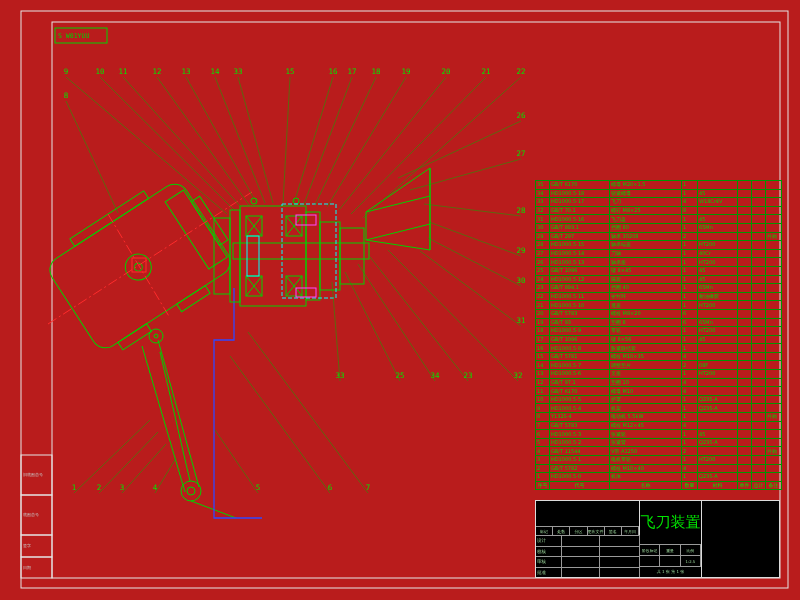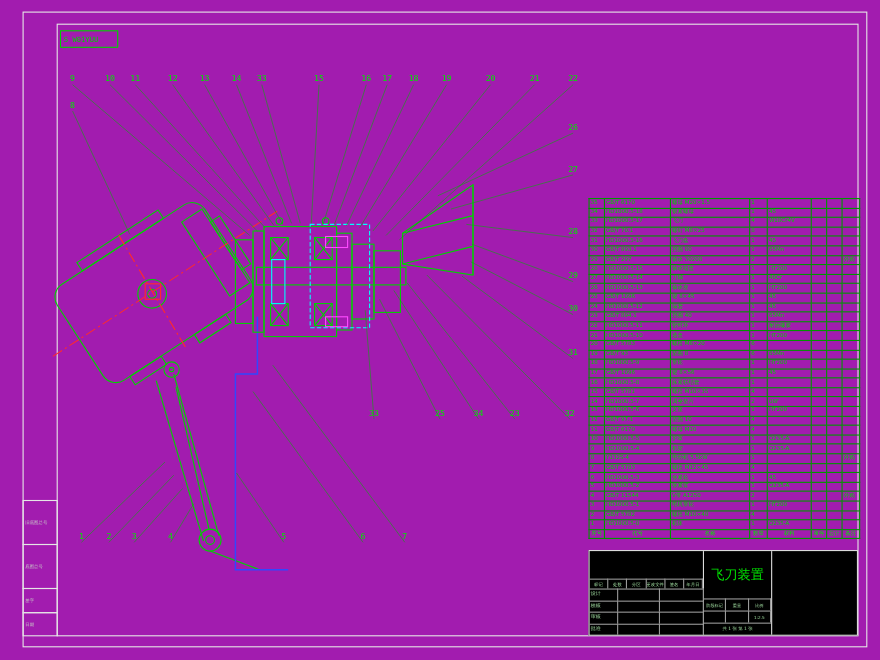--- a/index.html
+++ b/index.html
@@ -1,17 +1,17 @@
 <!DOCTYPE html>
 <html><head>
 <meta charset="utf-8">
 <style>
   html,body{margin:0;padding:0;background:#000;}
   body{width:800px;height:600px;overflow:hidden;font-family:"DejaVu Sans",sans-serif;}
-  .sheet{position:relative;width:800px;height:600px;background:#a21caf;}
+  .sheet{position:relative;width:800px;height:600px;background:#b91c1c;}
   svg.cad{position:absolute;left:0;top:0;}
   .frame{fill:none;stroke:#e6e6e6;stroke-width:1;}
   .g{fill:none;stroke:#00d200;stroke-width:1;}
   .r{fill:none;stroke:#ff2b2b;stroke-width:1;}
   .b{fill:none;stroke:#3147ff;stroke-width:1.3;}
   .c{fill:none;stroke:#00ffff;stroke-width:1;stroke-dasharray:4 2;}
   .csolid{fill:none;stroke:#00ffff;stroke-width:1;}
   .m{fill:none;stroke:#ff4bff;stroke-width:1;}
   .leader{stroke:#00b400;stroke-width:.5;}
   .balloon{fill:#00e600;font-family:"DejaVu Sans Mono",monospace;font-size:7.5px;text-anchor:middle;}
@@ -25,21 +25,21 @@
 
   .titleblock{position:absolute;left:535px;top:500px;width:245px;height:78px;box-sizing:border-box;
               border:1px solid #dcdcdc;display:flex;color:#00d200;background:#000;}
   .tb-left{width:104px;border-right:1px solid #dcdcdc;position:relative;box-sizing:border-box;}
   .rev{position:absolute;left:0;bottom:42px;width:100%;height:9px;display:flex;font-size:4px;color:#9fdc9f;}
   .rev span{flex:1;border-top:1px solid #9a9a9a;border-right:1px solid #9a9a9a;overflow:hidden;text-align:center;line-height:9px;}
   .signs{position:absolute;left:0;bottom:0;width:100%;height:42px;display:grid;
          grid-template-columns:26px 38px 40px;grid-auto-rows:1fr;font-size:4.5px;color:#9fdc9f;}
   .signs div{border-top:1px solid #9a9a9a;border-right:1px solid #9a9a9a;padding-left:1px;overflow:hidden;line-height:9px;}
   .tb-mid{width:62px;border-right:1px solid #dcdcdc;display:flex;flex-direction:column;box-sizing:border-box;}
-  .tb-title{flex:1;display:flex;align-items:center;justify-content:center;font-size:12px;color:#00e600;}
+  .tb-title{flex:1;display:flex;align-items:center;justify-content:center;font-size:15px;color:#00e600;}
   .tb-grid{height:22px;display:grid;grid-template-columns:1fr 1fr 1fr;font-size:3.8px;text-align:center;color:#9fdc9f;}
   .tb-grid div{border-top:1px solid #9a9a9a;border-right:1px solid #9a9a9a;overflow:hidden;line-height:11px;}
   .tb-sheetrow{height:10px;border-top:1px solid #9a9a9a;font-size:4px;text-align:center;line-height:10px;color:#9fdc9f;}
   .tb-right{flex:1;display:flex;flex-direction:column;}
   .tb-company{height:24px;border-bottom:1px solid #dcdcdc;display:flex;align-items:center;justify-content:center;
               font-size:6.5px;color:#00e600;white-space:nowrap;overflow:hidden;}
   .tb-spacer{height:18px;border-bottom:1px solid #9a9a9a;display:flex;align-items:center;justify-content:flex-end;
              font-size:4.5px;color:#9fdc9f;padding-right:2px;}
   .tb-dno{flex:1;display:flex;align-items:center;justify-content:center;
           font-family:"DejaVu Sans Mono",monospace;font-size:11px;color:#00e600;}

